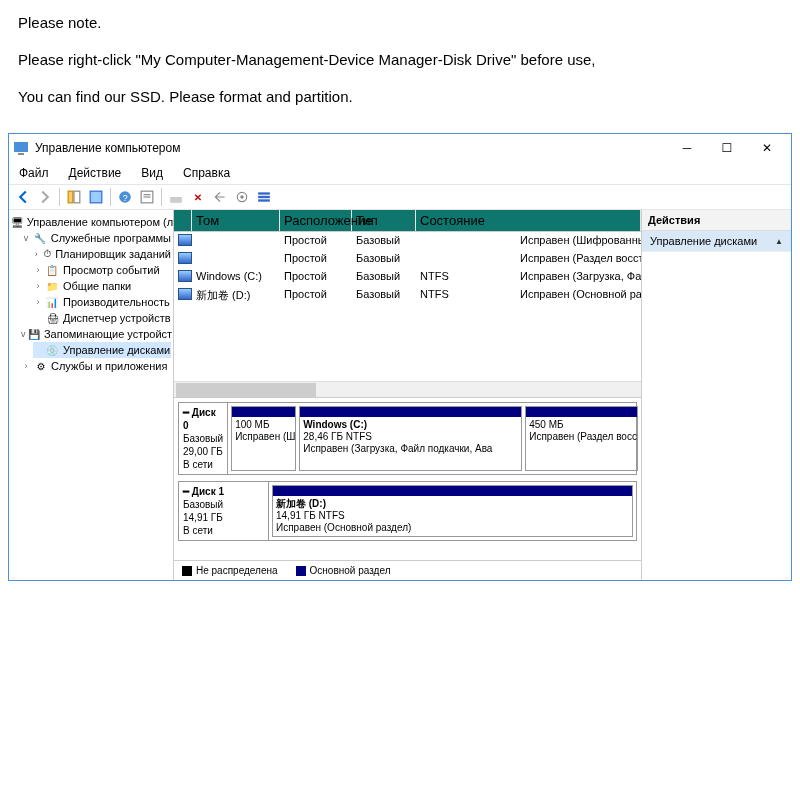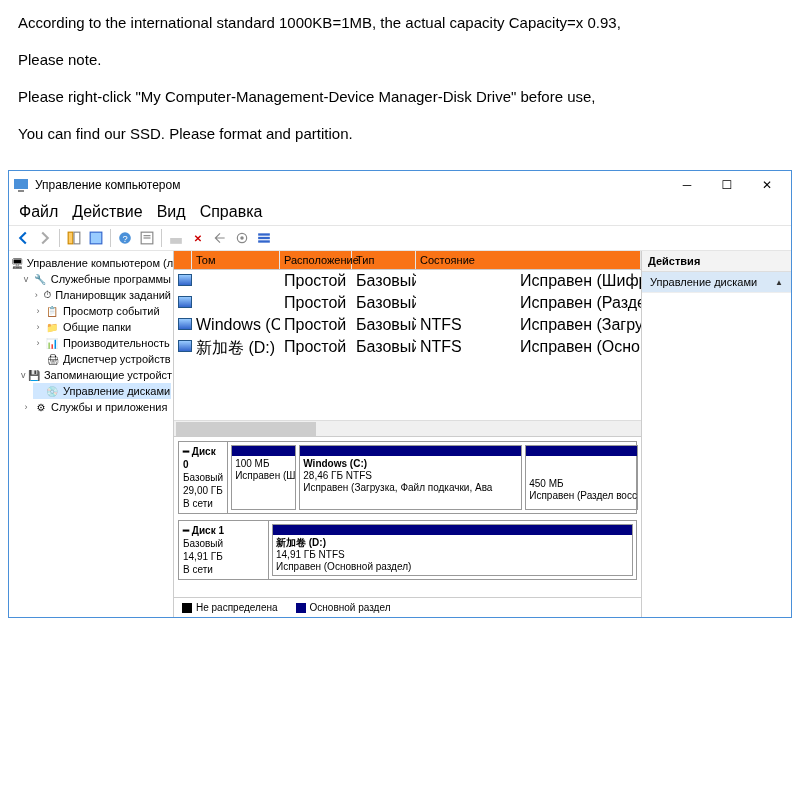--- a/index.html
+++ b/index.html
@@ -8,44 +8,44 @@
 .intro { padding: 12px 18px 8px; font-size: 15px; line-height: 1.4; }
 .intro p { margin-bottom: 16px; }
 
 .window { border: 1px solid #4a90d9; margin: 2px 8px 12px 8px; background: #fff; height: 448px; display: flex; flex-direction: column; }
 
 .titlebar { display: flex; align-items: center; height: 28px; padding: 0 4px; font-size: 12px; }
 .titlebar .icon { width: 16px; height: 16px; margin-right: 6px; display:inline-flex; align-items:center; justify-content:center;}
 .titlebar .title { flex: 1; }
 .titlebar .winbtn { width: 40px; height: 26px; display: flex; align-items: center; justify-content: center; font-size: 12px; }
 
-.menubar { display: flex; gap: 2px; padding: 2px 4px; font-size: 16px; border-bottom: 1px solid #e5e5e5; }
+.menubar { display: flex; gap: 8px; padding: 2px 4px; font-size: 12px; border-bottom: 1px solid #e5e5e5; }
 .menubar span { padding: 2px 6px; }
 
 .toolbar { display: flex; align-items: center; gap: 2px; padding: 2px 4px; border-bottom: 1px solid #e5e5e5; }
 .tbtn { width: 20px; height: 20px; display:flex; align-items:center; justify-content:center; border:1px solid transparent; font-size:10px;}
 .tbtn svg { width:14px; height:14px; }
 .sep { width:1px; height:18px; background:#ccc; margin:0 2px;}
 
 .mainarea { flex:1; display:flex; min-height:0; }
 .tree { width: 165px; border-right:1px solid #ccc; padding:4px 2px; font-size:11px; overflow:hidden; }
 .tree .node { display:flex; align-items:center; gap:3px; padding:1px 0; white-space:nowrap; }
 .tree .exp { width:10px; text-align:center; color:#666; font-size:9px;}
 .tree .ticon { width:14px; height:14px; display:inline-flex; align-items:center; justify-content:center; font-size:10px;}
 .tree .lvl1 { margin-left:10px; }
 .tree .lvl2 { margin-left:22px; }
 .tree .node.sel { background:#d0e7ff; }
 
 .center { flex:1; display:flex; flex-direction:column; min-width:0; }
 
 .volumes { flex:0.55; border-bottom:1px solid #ccc; display:flex; flex-direction:column; min-height:0;}
-.vol-head { display:flex; font-size:11px; border-bottom:1px solid #ccc; background:#f97316; }
+.vol-head { display:flex; font-size:13px; border-bottom:1px solid #ccc; background:#0f766e; }
 .vol-head > div { padding:3px 4px; border-right:1px solid #e5e5e5; }
 .vol-rows { flex:1; overflow:hidden; }
-.vol-row { display:flex; font-size:16px; padding:1px 0;}
+.vol-row { display:flex; font-size:11px; padding:1px 0;}
 .vol-row > div { padding:1px 4px; white-space:nowrap; overflow:hidden;}
 .c-icon{width:18px;} .c-tom{width:88px;} .c-rasp{width:72px;} .c-tip{width:64px;} .c-fs{width:100px;} .c-sost{flex:1;}
 .vol-icon{width:14px;height:12px;display:inline-block;background:linear-gradient(#9cf,#36c);border:1px solid #258;}
 .scroll-h{height:16px;background:#f0f0f0;border-top:1px solid #ddd;display:flex;align-items:center;}
 .scroll-h .thumb{height:14px;width:30%;background:#cdcdcd;margin-left:2px;}
 
 .diskmap { flex:0.45; overflow:auto; background:#fff; padding:4px;}
 .disk { display:flex; border:1px solid #999; margin-bottom:6px; }
 .disk-label { width:90px; border-right:1px solid #999; padding:3px 4px; font-size:10px; line-height:1.3;}
 .disk-label .dname{font-weight:bold;}
@@ -60,21 +60,20 @@
 .actions { width:150px; border-left:1px solid #ccc; font-size:11px;}
 .actions .hd{background:#f3f3f3;padding:4px 6px;font-weight:bold;border-bottom:1px solid #ddd;}
 .actions .item{padding:4px 8px;border-bottom:1px solid #eee;display:flex;justify-content:space-between;align-items:center;}
 .actions .item.sel{background:#d9e8f7;}
 .tri{font-size:8px;color:#333;}
 </style>
 </head>
 <body>
 
 <div class="intro">
-  <p>According to the international standard 1000KB=1MB, the actual capacity Capacity=x 0.93,</p>
   <p>Please note.</p>
   <p>Please right-click "My Computer-Management-Device Manager-Disk Drive" before use,</p>
   <p>You can find our SSD. Please format and partition.</p>
 </div>
 
 <div class="window">
   <div class="titlebar">
     <span class="icon">
       <svg viewBox="0 0 16 16">
           <rect x="1" y="2" width="14" height="10" fill="#4a90d9"></rect>
@@ -269,21 +268,21 @@
             </div>
             <div class="disk-parts">
               <div class="part" style="flex: 16 1 0%;">
                 <div class="bar"></div>
                 <div class="ptxt">100 МБ<br>Исправен (Шифр</div>
               </div>
               <div class="part" style="flex: 56 1 0%;">
                 <div class="bar"></div>
                 <div class="ptxt"><b>Windows  (C:)</b><br>28,46 ГБ NTFS<br>Исправен (Загрузка, Файл подкачки, Ава</div>
               </div>
-              <div class="part" style="flex: 28 1 0%; gap: 20px;">
+              <div class="part" style="flex: 28 1 0%;">
                 <div class="bar"></div>
                 <div class="ptxt">450 МБ<br>Исправен (Раздел восс</div>
               </div>
             </div>
           </div>
           <div class="disk">
             <div class="disk-label">
               <div class="dname">━ Диск 1</div>
               <div>Базовый</div>
               <div>14,91 ГБ</div>

